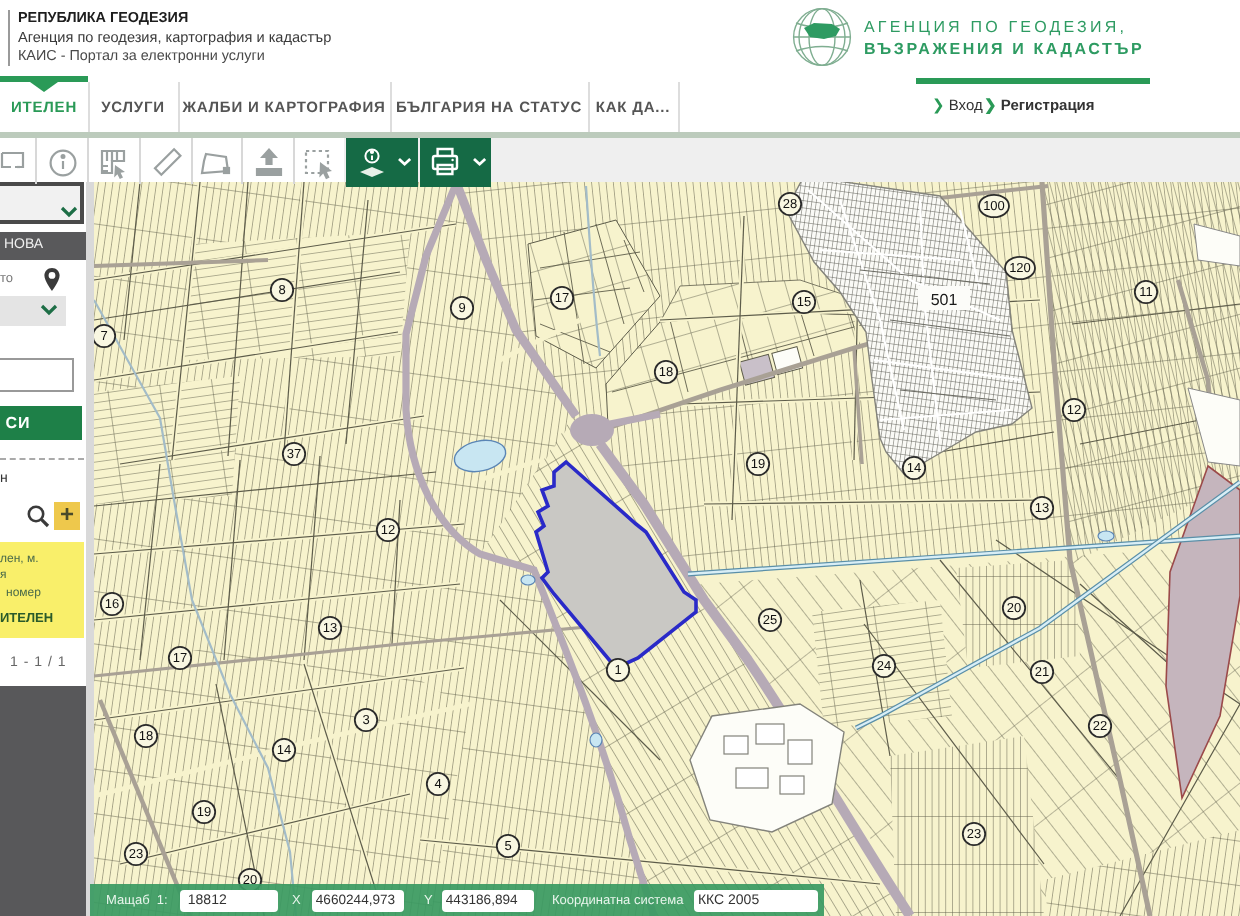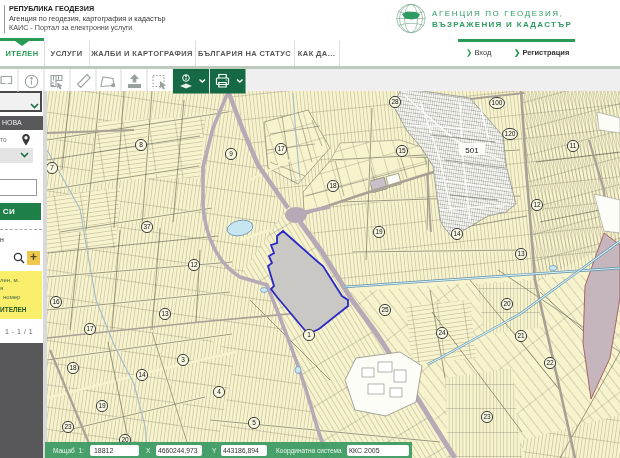--- a/index.html
+++ b/index.html
@@ -34,21 +34,21 @@
 
 <div class="abs" style="left:0;top:38px;width:44px;height:3px;background:#2a9a57"></div>
 <div class="abs" style="left:15px;top:41px;width:0;height:0;border-left:7px solid transparent;border-right:7px solid transparent;border-top:5px solid #2a9a57"></div>
 <div class="abs" style="left:458px;top:39px;width:117px;height:3px;background:#2a9a57"></div>
 <div class="nav-item" style="left:0;width:44px;color:#2a9a57">ИТЕЛЕН</div>
 <div class="nav-item" style="left:44px;width:45px">УСЛУГИ</div>
 <div class="nav-item" style="left:89px;width:106px">ЖАЛБИ И КАРТОГРАФИЯ</div>
 <div class="nav-item" style="left:195px;width:99px">БЪЛГАРИЯ НА СТАТУС</div>
 <div class="nav-item" style="left:294px;width:45px">КАК ДА...</div>
 <div class="abs" style="left:466px;top:48px;font-size:7.5px;font-weight:normal;color:#333"><span style="color:#2a9a57">❯</span> Вход</div>
-<div class="abs" style="left:514px;top:48px;font-size:7.5px;font-weight:bold;color:#333"><span style="color:#2a9a57">❯</span> Регистрация</div>
+<div class="abs" style="left:492px;top:48px;font-size:7.5px;font-weight:bold;color:#333"><span style="color:#2a9a57">❯</span> Регистрация</div>
 
 <div class="abs" style="left:0;top:66px;width:620px;height:2.5px;background:#bccbbc"></div>
 <div class="abs" style="left:0;top:68.5px;width:620px;height:23.5px;background:#efefef"></div>
 <div class="abs" style="left:0;top:68.5px;width:172px;height:23.5px;background:#fff"></div>
 
 <svg class="abs" style="left:0;top:68.5px;z-index:6" width="250" height="25" viewBox="0 0 250 25">
   <g stroke="#d8d8d8" stroke-width="1">
     <line x1="18" y1="0" x2="18" y2="23"></line>
       <line x1="44" y1="0" x2="44" y2="23"></line>
     <line x1="70" y1="0" x2="70" y2="23"></line>

